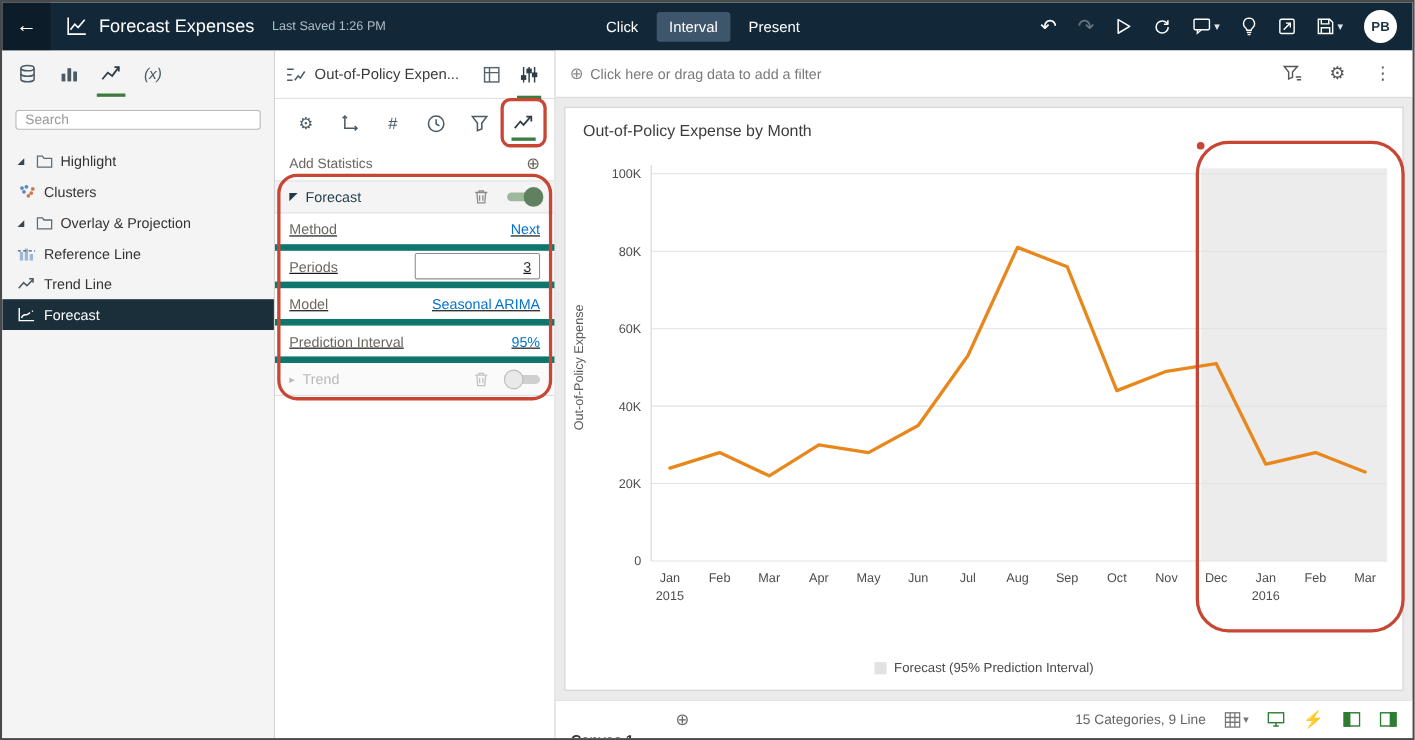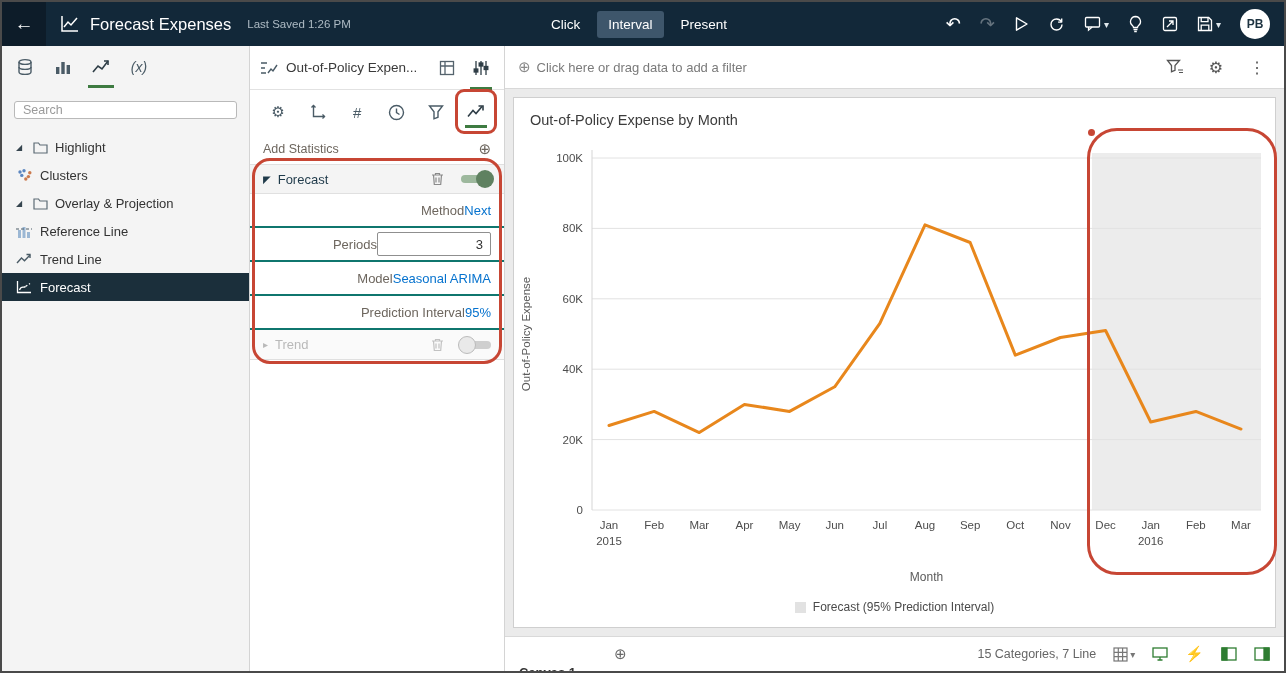--- a/index.html
+++ b/index.html
@@ -65,21 +65,21 @@
   .section-hdr{height:30px;display:flex;align-items:center;gap:7px;padding:0 13px;background:#f4f4f4;border-top:1px solid #e0e0e0;border-bottom:1px solid #e0e0e0;}
   .section-hdr .sec-tri{font-size:10px;color:#1f3a4a;}
   .sec-title{flex:1;font-size:13px;color:#1f3a4a;}
   .trash{display:flex;align-items:center;cursor:pointer;margin-right:10px;}
   .toggle{position:relative;width:30px;height:8px;border-radius:5px;background:#a9c0aa;cursor:pointer;flex:none;}
   .toggle .knob{position:absolute;top:-5px;width:18px;height:18px;border-radius:50%;}
   .toggle.on{background:#9db89d;}
   .toggle.on .knob{right:-3px;background:#5F8160;}
   .toggle.off{background:#cfcfcf;}
   .toggle.off .knob{left:-3px;background:#e9e9e9;border:1px solid #bbb;}
-  .prop-row{height:34px;display:flex;align-items:center;justify-content:flex-end;padding:0 13px;border-bottom:2px solid #0f766e;font-size:13px;}
+  .prop-row{height:34px;display:flex;align-items:center;justify-content:space-between;padding:0 13px;border-bottom:6px solid #0f766e;font-size:13px;text-decoration:underline;}
   .prop-label{color:#6d665e;}
   .prop-value{color:var(--link-blue);cursor:pointer;}
   .periods-input{width:114px;height:24px;border:1px solid #8f8f8f;border-radius:2px;text-align:right;padding:0 7px;font-size:13px;color:#333;font-family:inherit;}
   .section-hdr.disabled{background:#fafafa;border-top:none;}
   .section-hdr.disabled .sec-tri,.section-hdr.disabled .sec-title{color:#b9b9b9;}
 
   
   .main{flex:1;display:flex;flex-direction:column;background:#ebebeb;min-width:0;}
   .filter-bar{height:43px;background:#fff;border-bottom:1px solid #d8d8d8;display:flex;align-items:center;padding:0 13px;gap:6px;flex:none;}
   .fb-plus{font-size:15px;color:#8a8a8a;cursor:pointer;}
@@ -434,35 +434,34 @@
               <text x="501.28571428571433" y="391" text-anchor="middle" font-size="11.5" fill="#4d4d4d">Oct</text>
               <text x="546.4285714285714" y="391" text-anchor="middle" font-size="11.5" fill="#4d4d4d">Nov</text>
               <text x="591.5714285714287" y="391" text-anchor="middle" font-size="11.5" fill="#4d4d4d">Dec</text>
               <text x="636.7142857142858" y="391" text-anchor="middle" font-size="11.5" fill="#4d4d4d">Jan</text>
               <text x="636.7142857142858" y="407" text-anchor="middle" font-size="11.5" fill="#4d4d4d">2016</text>
               <text x="681.8571428571429" y="391" text-anchor="middle" font-size="11.5" fill="#4d4d4d">Feb</text>
               <text x="727" y="391" text-anchor="middle" font-size="11.5" fill="#4d4d4d">Mar</text>
               <polyline points="95,287.52 140.14285714285714,273.44 185.28571428571428,294.56 230.42857142857144,266.4 275.57142857142856,273.44 320.7142857142857,248.8 365.8571428571429,185.44 411,86.88 456.14285714285717,104.48000000000002 501.28571428571433,217.12 546.4285714285714,199.52 591.5714285714287,192.48 636.7142857142858,284 681.8571428571429,273.44 727,291.03999999999996" fill="none" stroke="#E8871C" stroke-width="3" stroke-linejoin="round" stroke-linecap="round"></polyline>
               <text x="16" y="196" text-anchor="middle" font-size="11.5" fill="#5a5a5a" transform="rotate(-90 16 196)">Out-of-Policy Expense</text>
             </svg>
-          <div class="month-label">Month</div>
           <div class="legend">
             <span class="legend-swatch"></span>
             <span>Forecast (95% Prediction Interval)</span>
           </div>
           <div class="chart-ring"></div>
           <div class="chart-ring-dot"></div>
         </div>
       </div>
 
       <div class="footer-bar">
         <span class="canvas-tab">Canvas 1</span>
         <span class="add-canvas">⊕</span>
         <span class="footer-right">
-          <span class="status-text">15 Categories, 7 Line</span>
+          <span class="status-text">15 Categories, 9 Line</span>
           <span class="ft-ic">
             <svg width="15" height="15" viewBox="0 0 15 15" fill="none" stroke="#777" stroke-width="1.2">
                 <rect x="1" y="1" width="13" height="13"></rect>
                 <path d="M5.3 1v13M9.6 1v13M1 5.3h13M1 9.6h13"></path>
               </svg>
             <span class="chev" style="color:#777">▾</span>
           </span>
           <span class="ft-ic">
             <svg width="16" height="14" viewBox="0 0 16 14" fill="none" stroke="#2e7d32" stroke-width="1.3">
                 <rect x="1" y="1" width="14" height="9"></rect>

